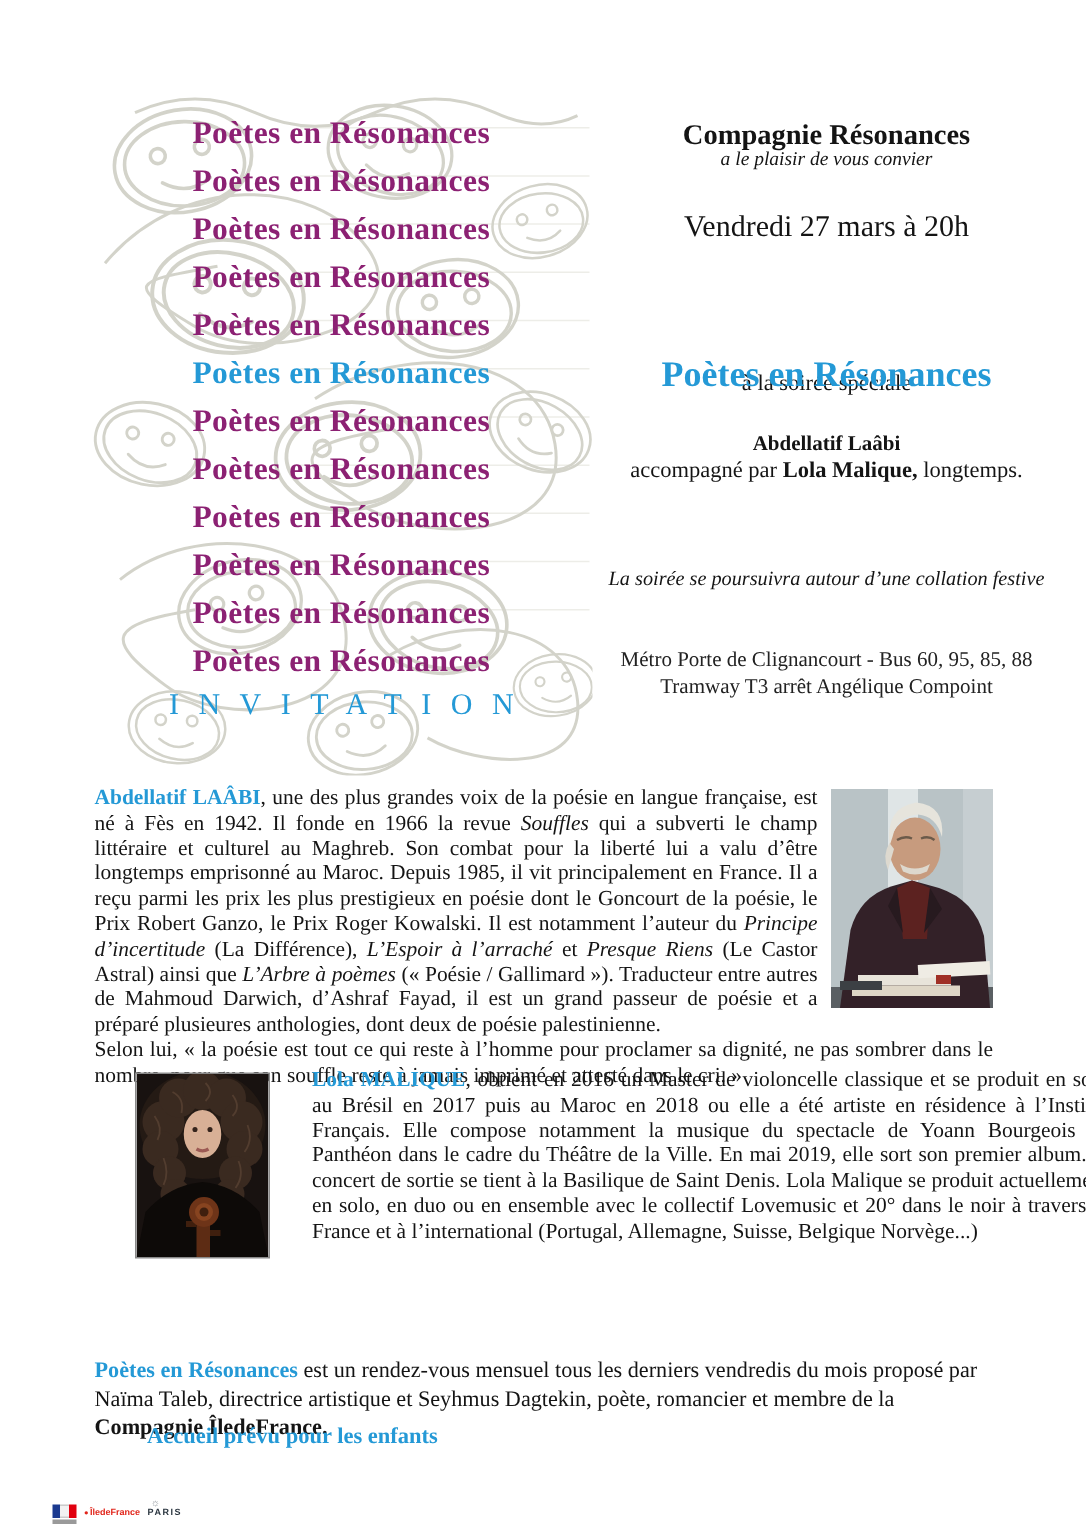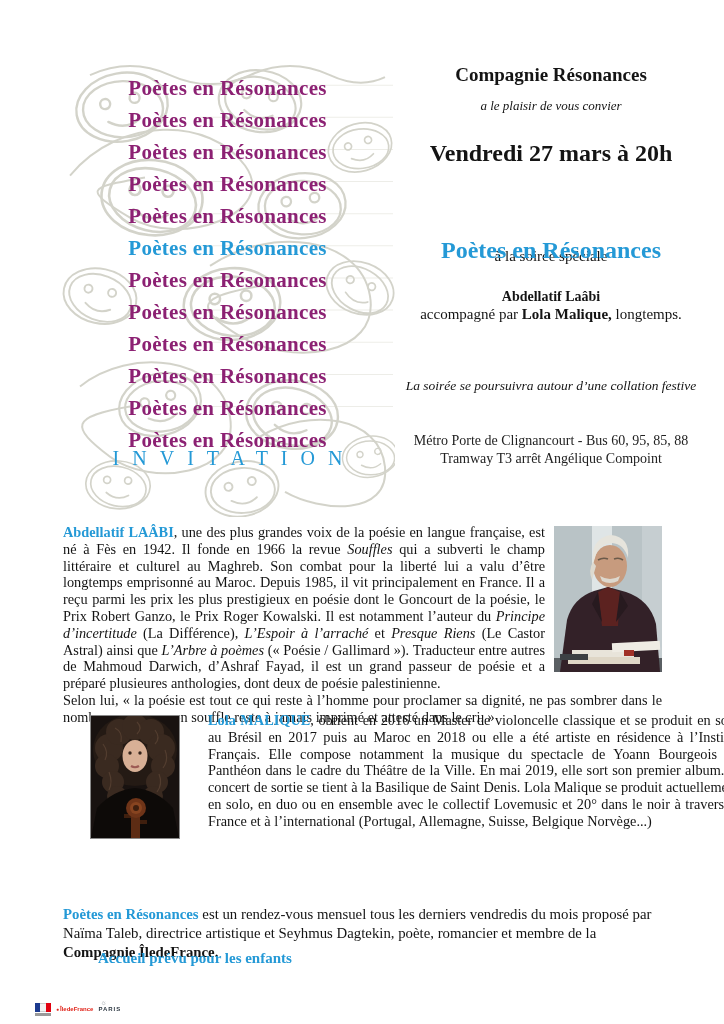--- a/index.html
+++ b/index.html
@@ -8,28 +8,28 @@
     font-family:"Liberation Serif", serif;color:var(--text_color,#141414);
     overflow:hidden;
   }
   
   .banner{position:absolute;left:60px;top:55px;width:335px;height:462px;}
   .scribble-svg{position:absolute;left:0;top:0;width:335px;height:462px;opacity:.85;}
   .banner-lines{position:absolute;left:0;top:17px;width:100%;text-align:center;}
   .bl{font-size:21px;line-height:32px;font-weight:600;color:var(--magenta,#8c2173);
       letter-spacing:.3px;white-space:nowrap;}
   .bl.blue{color:var(--accent_blue,#2499d6);font-weight:700;}
-  .invitation{position:absolute;top:392px;left:0;width:100%;text-align:center;
+  .invitation{position:absolute;top:404px;left:0;width:100%;text-align:center;
       color:var(--accent_blue,#2499d6);font-size:20px;letter-spacing:13px;text-indent:13px;}
   
   .right-col{position:absolute;left:390px;top:60px;width:322px;height:460px;text-align:center;}
   .right-col > div{position:absolute;left:0;width:100%;}
-  .rc-company{top:4px;font-size:19px;font-weight:700;text-align:center;}
+  .rc-company{top:20px;font-size:19px;font-weight:700;text-align:center;}
   .rc-tagline{top:38px;font-size:13px;font-style:italic;}
-  .rc-datetime{top:80px;font-size:24px;font-weight:700;}
+  .rc-datetime{top:80px;font-size:20px;font-weight:400;}
   .rc-occasion{top:159px;font-size:15px;margin-top:29px;}
   .rc-title{top:177px;font-size:24px;font-weight:700;color:var(--accent_blue,#2499d6);}
   .rc-guest{top:229px;font-size:14px;font-weight:700;}
   .rc-accompanied{top:246px;font-size:15px;}
   .rc-collation{top:318px;font-size:13.5px;font-style:italic;}
   .rc-address{top:372px;font-size:14px;line-height:18px;color:#222;}
   
   .bio{position:absolute;text-align:justify;font-size:14.3px;line-height:16.8px;}
   .bio-laabi{left:63px;top:524px;width:599px;}
   .bio-lola{left:63px;top:712px;width:648px;margin-left:28px;}

